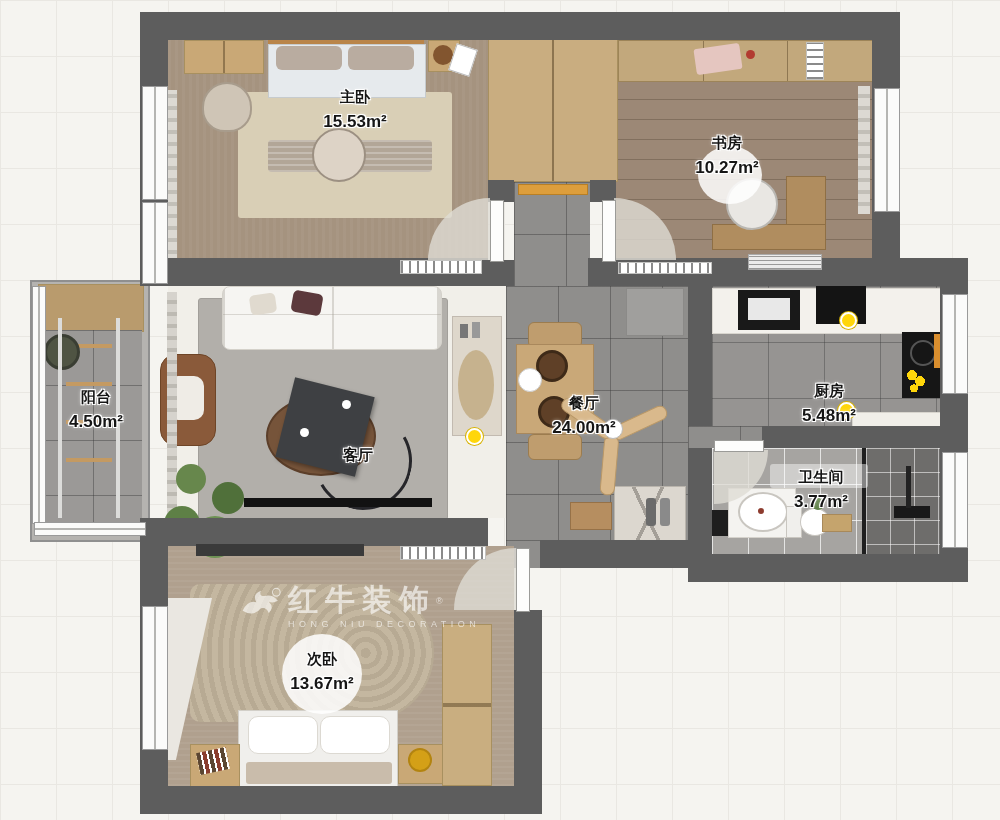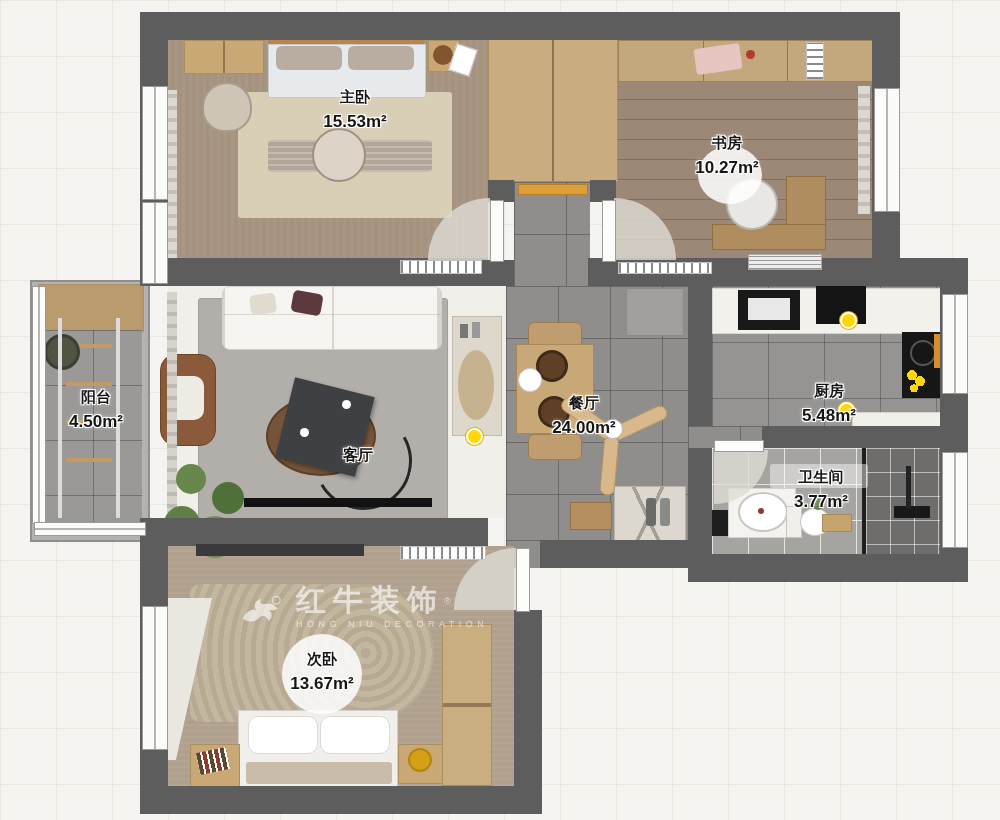--- a/index.html
+++ b/index.html
@@ -27,21 +27,21 @@
   .arc{position:absolute;background:rgba(223,220,213,.8);z-index:13;}
   .comb{position:absolute;background-color:#fff;background-image:repeating-linear-gradient(90deg,#8a8a8a 0 2px,transparent 2px 8px);border:1px solid #c2c2c0;z-index:15;}
   .combH{background-image:repeating-linear-gradient(0deg,#8a8a8a 0 2px,transparent 2px 7px);}
   .wood{background:#c9ad80;border:1px solid #a8905f;}
   .lbl{position:absolute;z-index:30;transform:translateX(-50%);text-align:center;color:#151515;font-weight:bold;}
   .lname{font-size:15px;text-shadow:-1px -1px 0 #fff,1px -1px 0 #fff,-1px 1px 0 #fff,1px 1px 0 #fff,0 0 4px #fff;}
   .larea{font-size:17px;margin-top:5px;text-shadow:-1px -1px 0 #fff,1px -1px 0 #fff,-1px 1px 0 #fff,1px 1px 0 #fff,0 0 4px #fff;}
   .blob{position:absolute;background:rgba(255,255,255,.85);border-radius:50%;z-index:8;}
   .dotY{position:absolute;width:13px;height:13px;border-radius:50%;background:#ffd60a;border:2px solid #fff;box-shadow:0 0 0 1px #d8b200;z-index:16;}
   .blade{position:absolute;width:58px;height:13px;background:#d9b98c;border:1px solid #b99868;border-radius:7px;transform-origin:0 50%;}
-  .wm{position:absolute;left:238px;top:585px;z-index:28;display:flex;align-items:flex-end;gap:12px;color:rgba(255,255,255,.62);}
+  .wm{position:absolute;left:238px;top:585px;z-index:28;display:flex;align-items:flex-start;gap:4px;color:rgba(255,255,255,.62);}
   .wm-cn{font-size:30px;font-weight:bold;letter-spacing:7px;line-height:1;}
   .wm-en{font-size:9px;letter-spacing:4.5px;margin-top:4px;}
   .wm-reg{font-size:9px;vertical-align:super;}
 </style>
 </head>
 <body>
 
 <div id="plan">
 
   <div class="floor carpetM" style="left:168px;top:40px;width:320px;height:218px;"></div>

